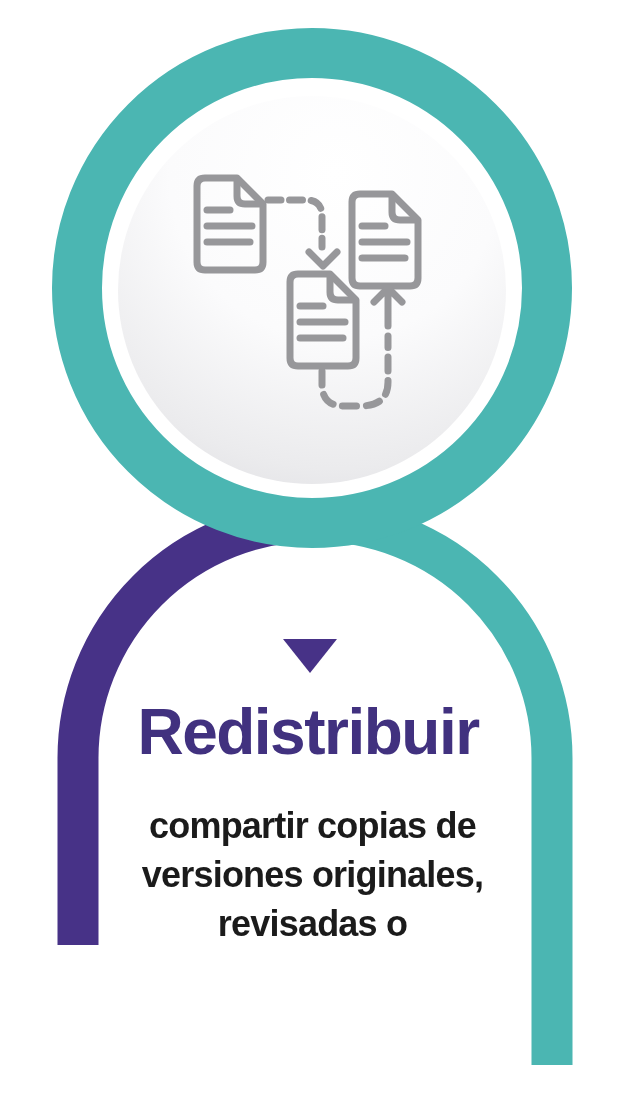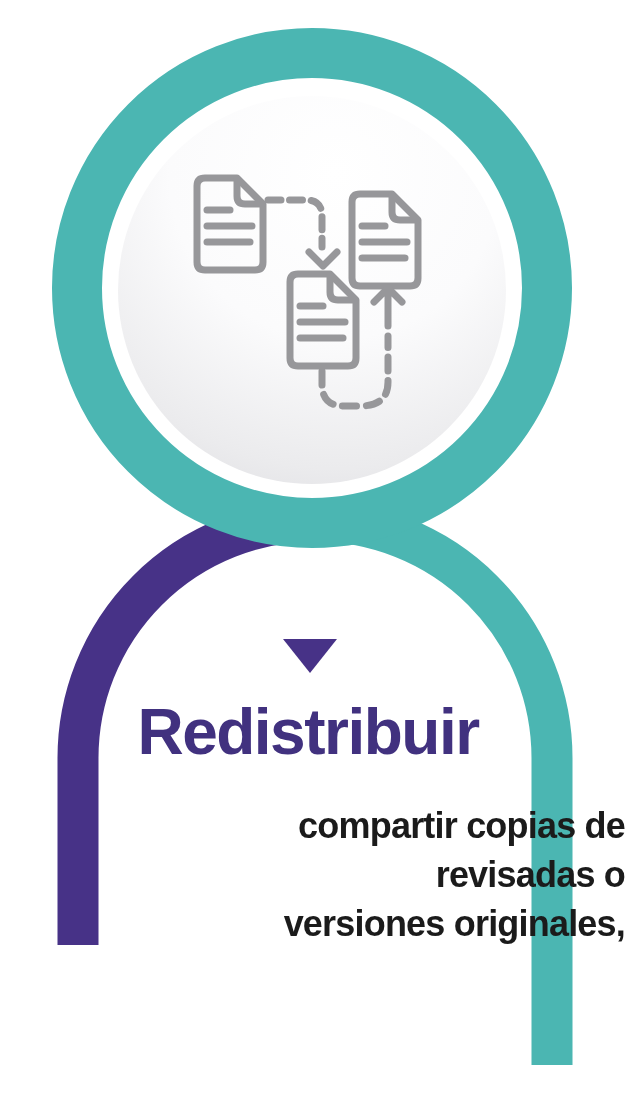--- a/index.html
+++ b/index.html
@@ -13,21 +13,21 @@
   .scene{position:absolute;left:0;top:0;}
   .title{
     position:absolute;top:700px;left:0;width:616px;
     text-align:center;
     font-size:64px;line-height:64px;font-weight:600;
     letter-spacing:-1.5px;
     color:#41317F;
   }
   .desc{
     position:absolute;top:801px;left:0;width:625px;
-    text-align:right;
+    text-align:center;
     font-size:36px;line-height:49px;font-weight:600;
     letter-spacing:-0.8px;
     color:#1B1B1B;
   }
   .desc span{display:block;}
 </style>
 </head>
 <body>
 
 <div class="canvas">
@@ -68,17 +68,17 @@
       <path d="M 374 302 L 388 288 L 402 302 M 388 291 L 388 326"></path>
     </g>
 
     <polygon points="283,639 337,639 310,673" fill="#473287"></polygon>
   </svg>
 
   <div class="title">Redistribuir</div>
 
   <div class="desc">
     <span>compartir copias de</span>
+    <span>versiones originales,</span>
     <span>revisadas o</span>
-    <span>versiones originales,</span>
   </div>
 
 </div>
 
 </body></html>

